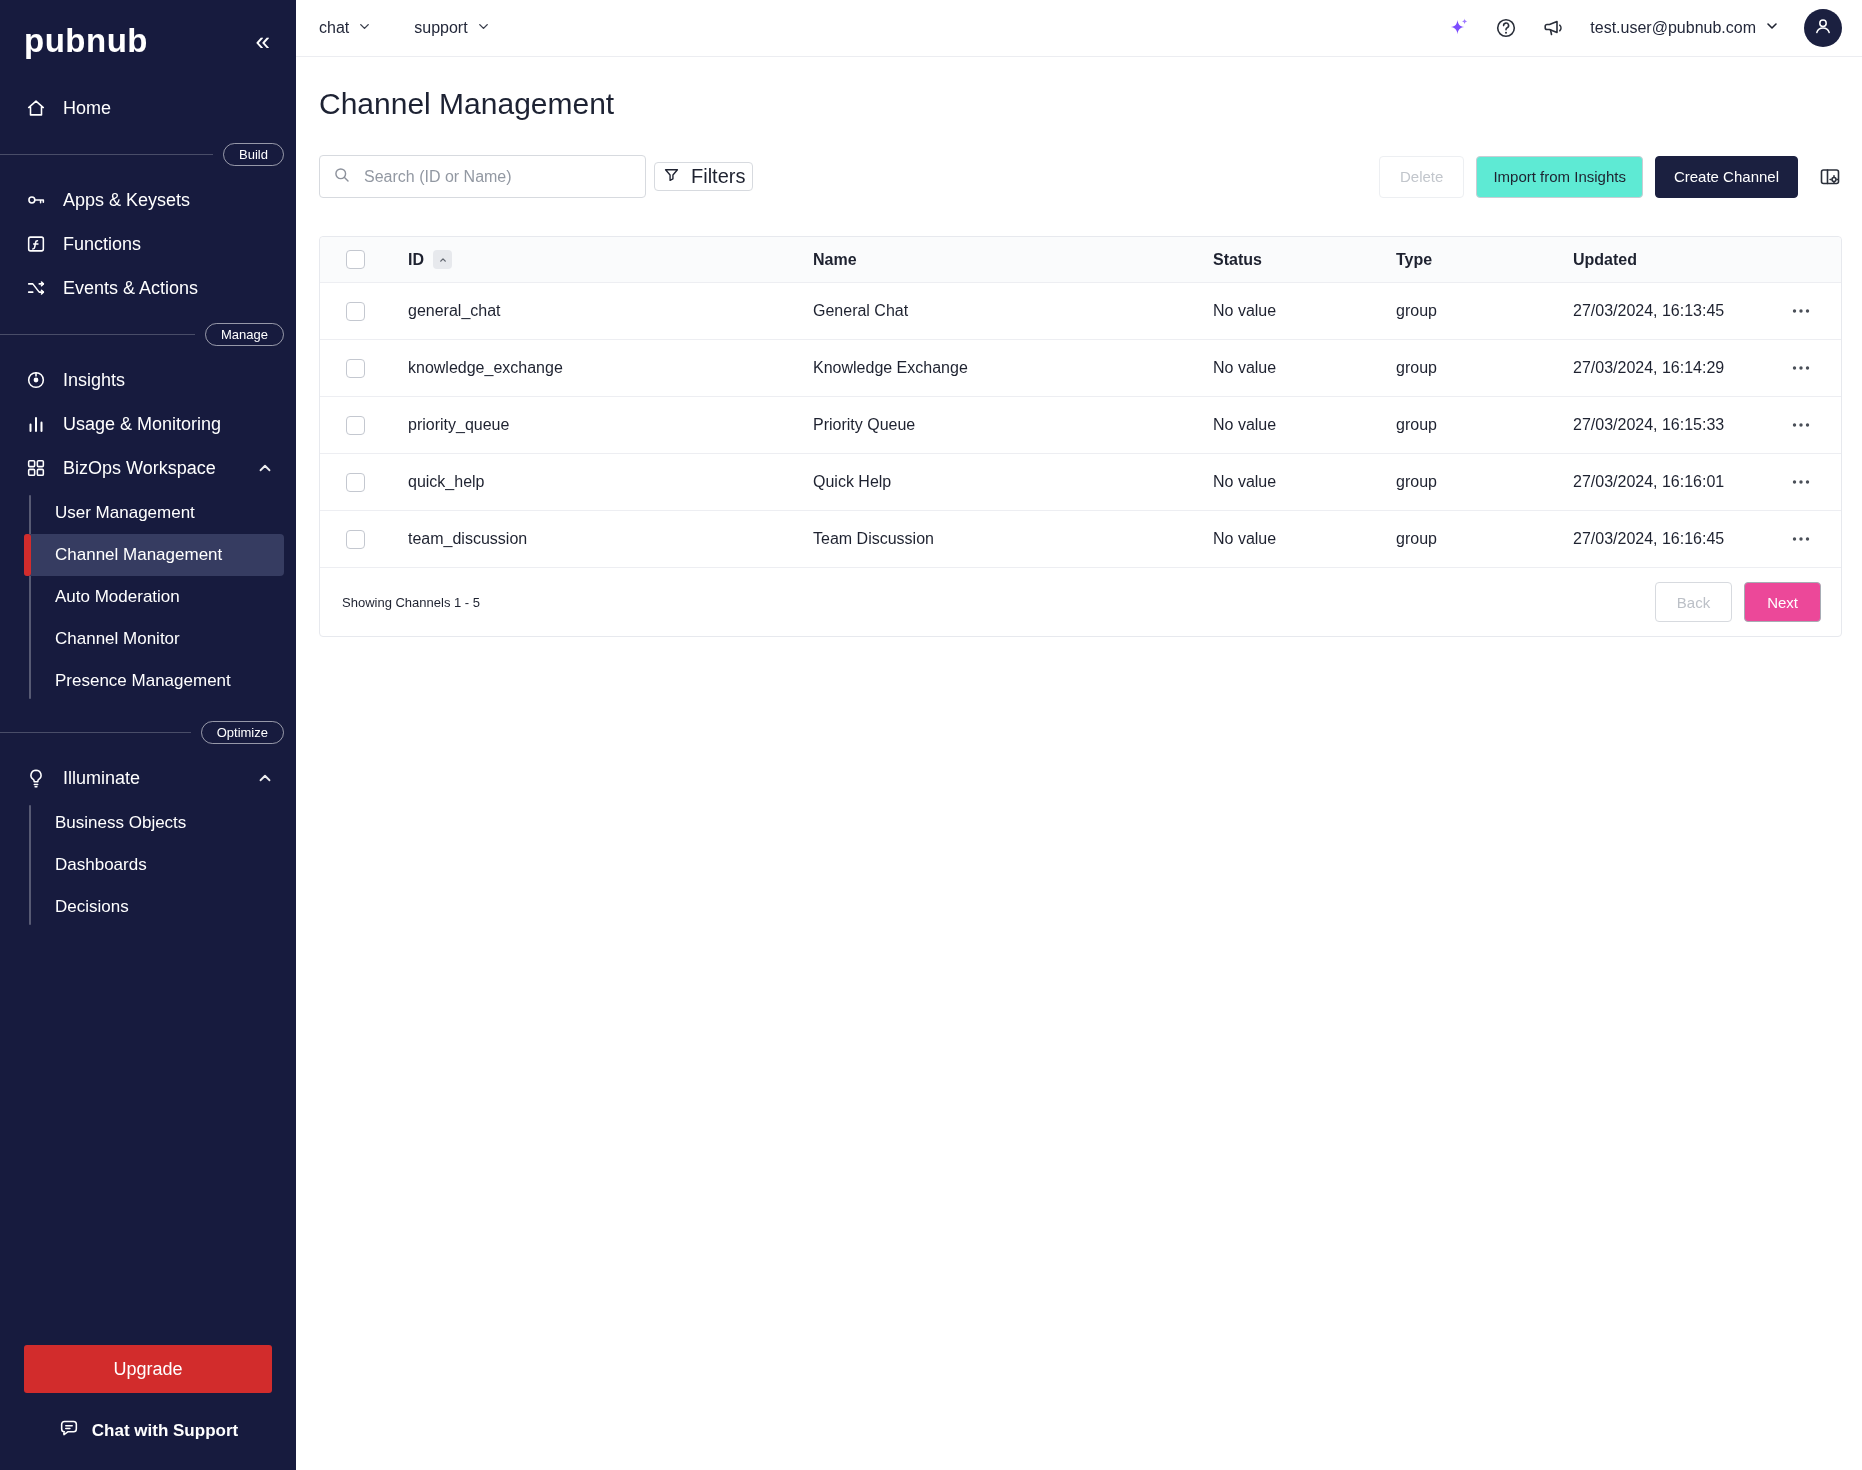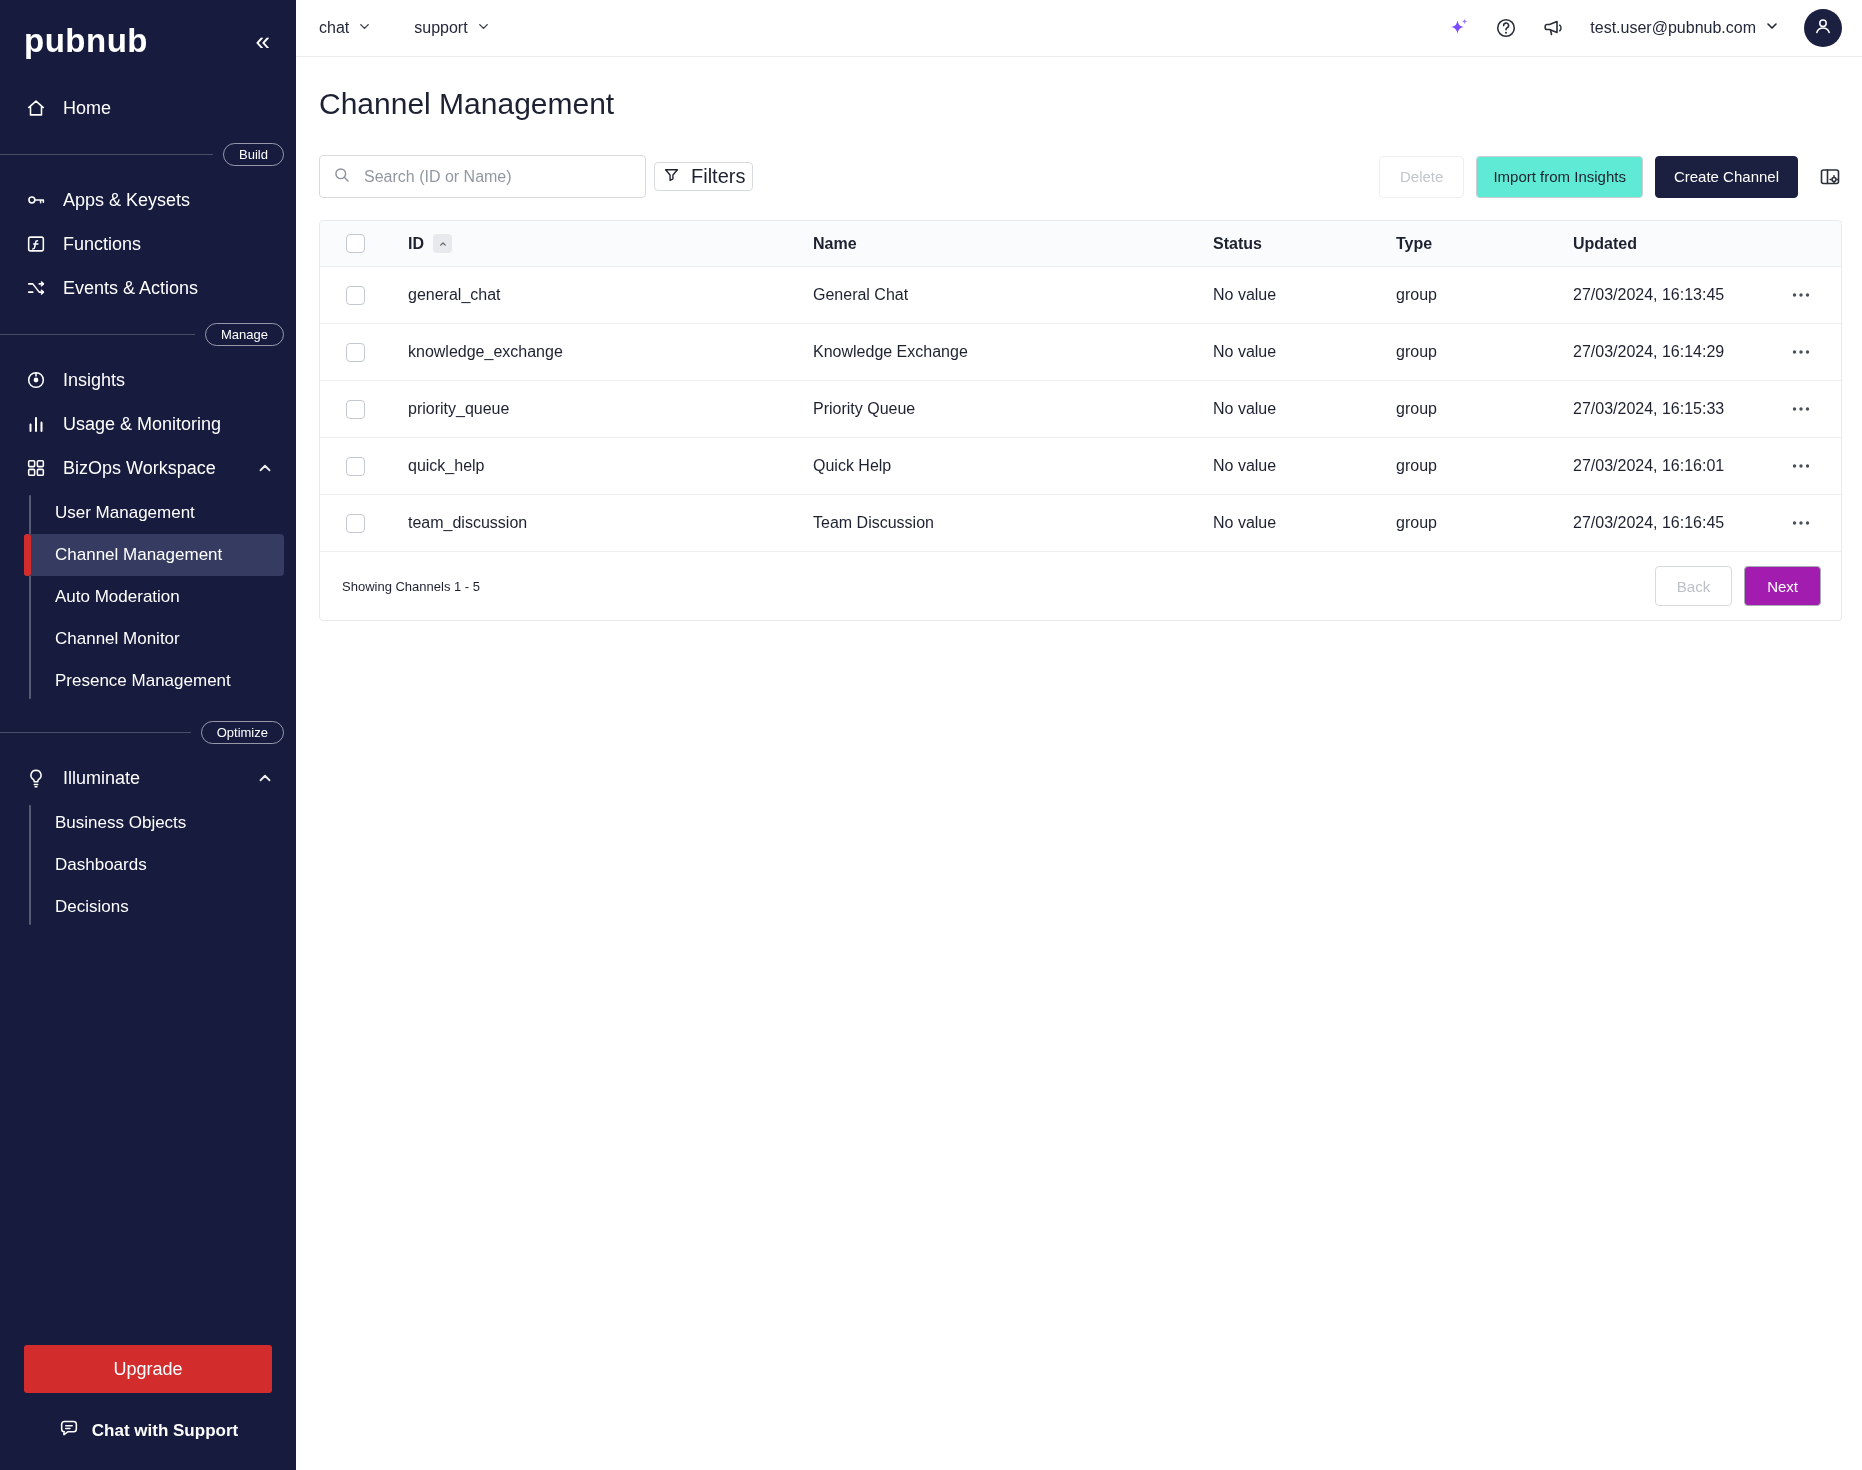--- a/index.html
+++ b/index.html
@@ -89,21 +89,21 @@
     font-size:20px; color:#1E2230;
   }
   .toolbar-right { margin-left:auto; display:flex; align-items:center; gap:12px; }
   .btn { border-radius:4px; height:42px; font-size:15px; }
   .btn.delete { background:#fff; border:1px solid #EDEFF2; color:#C2C6CC; padding:0 20px; cursor:default; }
   .btn.import { background:#5eead4; border:1px solid #C9CDD4; color:#1E2230; padding:0 16px;text-align:center; }
   .btn.create { background:#1B2040; border:1px solid #1B2040; color:#fff; padding:0 18px; }
   .tb-icon.settings { margin-left:8px; }
 
   
-  .table-card { margin-top:22px; border:1px solid #E7E9EE; border-radius:4px; background:#fff; }
+  .table-card { margin-top:38px; border:1px solid #E7E9EE; border-radius:4px; background:#fff; }
   .t-row {
     display:grid; grid-template-columns:88px 405px 400px 183px 177px 187px 1fr;
     align-items:center; border-bottom:1px solid #EDEEF2; height:57px; font-size:16px;
   }
   .t-row.t-head { height:46px; background:#FAFBFC; border-top-left-radius:4px; border-top-right-radius:4px; }
   .t-head .h-label { font-weight:600; font-size:16px; color:#1E2230; cursor:pointer; }
   .c-check { padding-left:26px; display:flex; align-items:center; }
   .c-id { display:flex; align-items:center; gap:9px; }
   .checkbox {
     width:19px; height:19px; border:1.5px solid #C4C8D0; border-radius:4px; background:#fff;
@@ -112,21 +112,21 @@
   .sort-chip {
     width:19px; height:19px; background:#E7E9ED; border-radius:4px;
     display:flex; align-items:center; justify-content:center; cursor:pointer;
   }
   .c-actions { display:flex; justify-content:center; }
   .dots { display:flex; cursor:pointer; padding:4px; }
   .t-footer { height:68px; display:flex; align-items:center; padding:0 20px 0 22px; }
   .showing { font-size:13px; color:#1E2230; }
   .pager { margin-left:auto; display:flex; gap:12px; }
   .btn.back { background:#fff; border:1px solid #D7DADF; color:#BCC0C7; padding:0 21px; height:40px; cursor:default; }
-  .btn.next { background:#a21caf; border:1px solid #A7ACB4; color:#fff; padding:0 22px; height:40px; cursor:default; }
+  .btn.next { background:#ec4899; border:1px solid #A7ACB4; color:#fff; padding:0 22px; height:40px; cursor:default; }
 </style>
 </head>
 <body>
 
 <div class="app">
 
   <aside class="sidebar">
     <div class="logo-row">
       <div class="logo">pubnub</div>
       <div class="collapse-btn">«</div>

